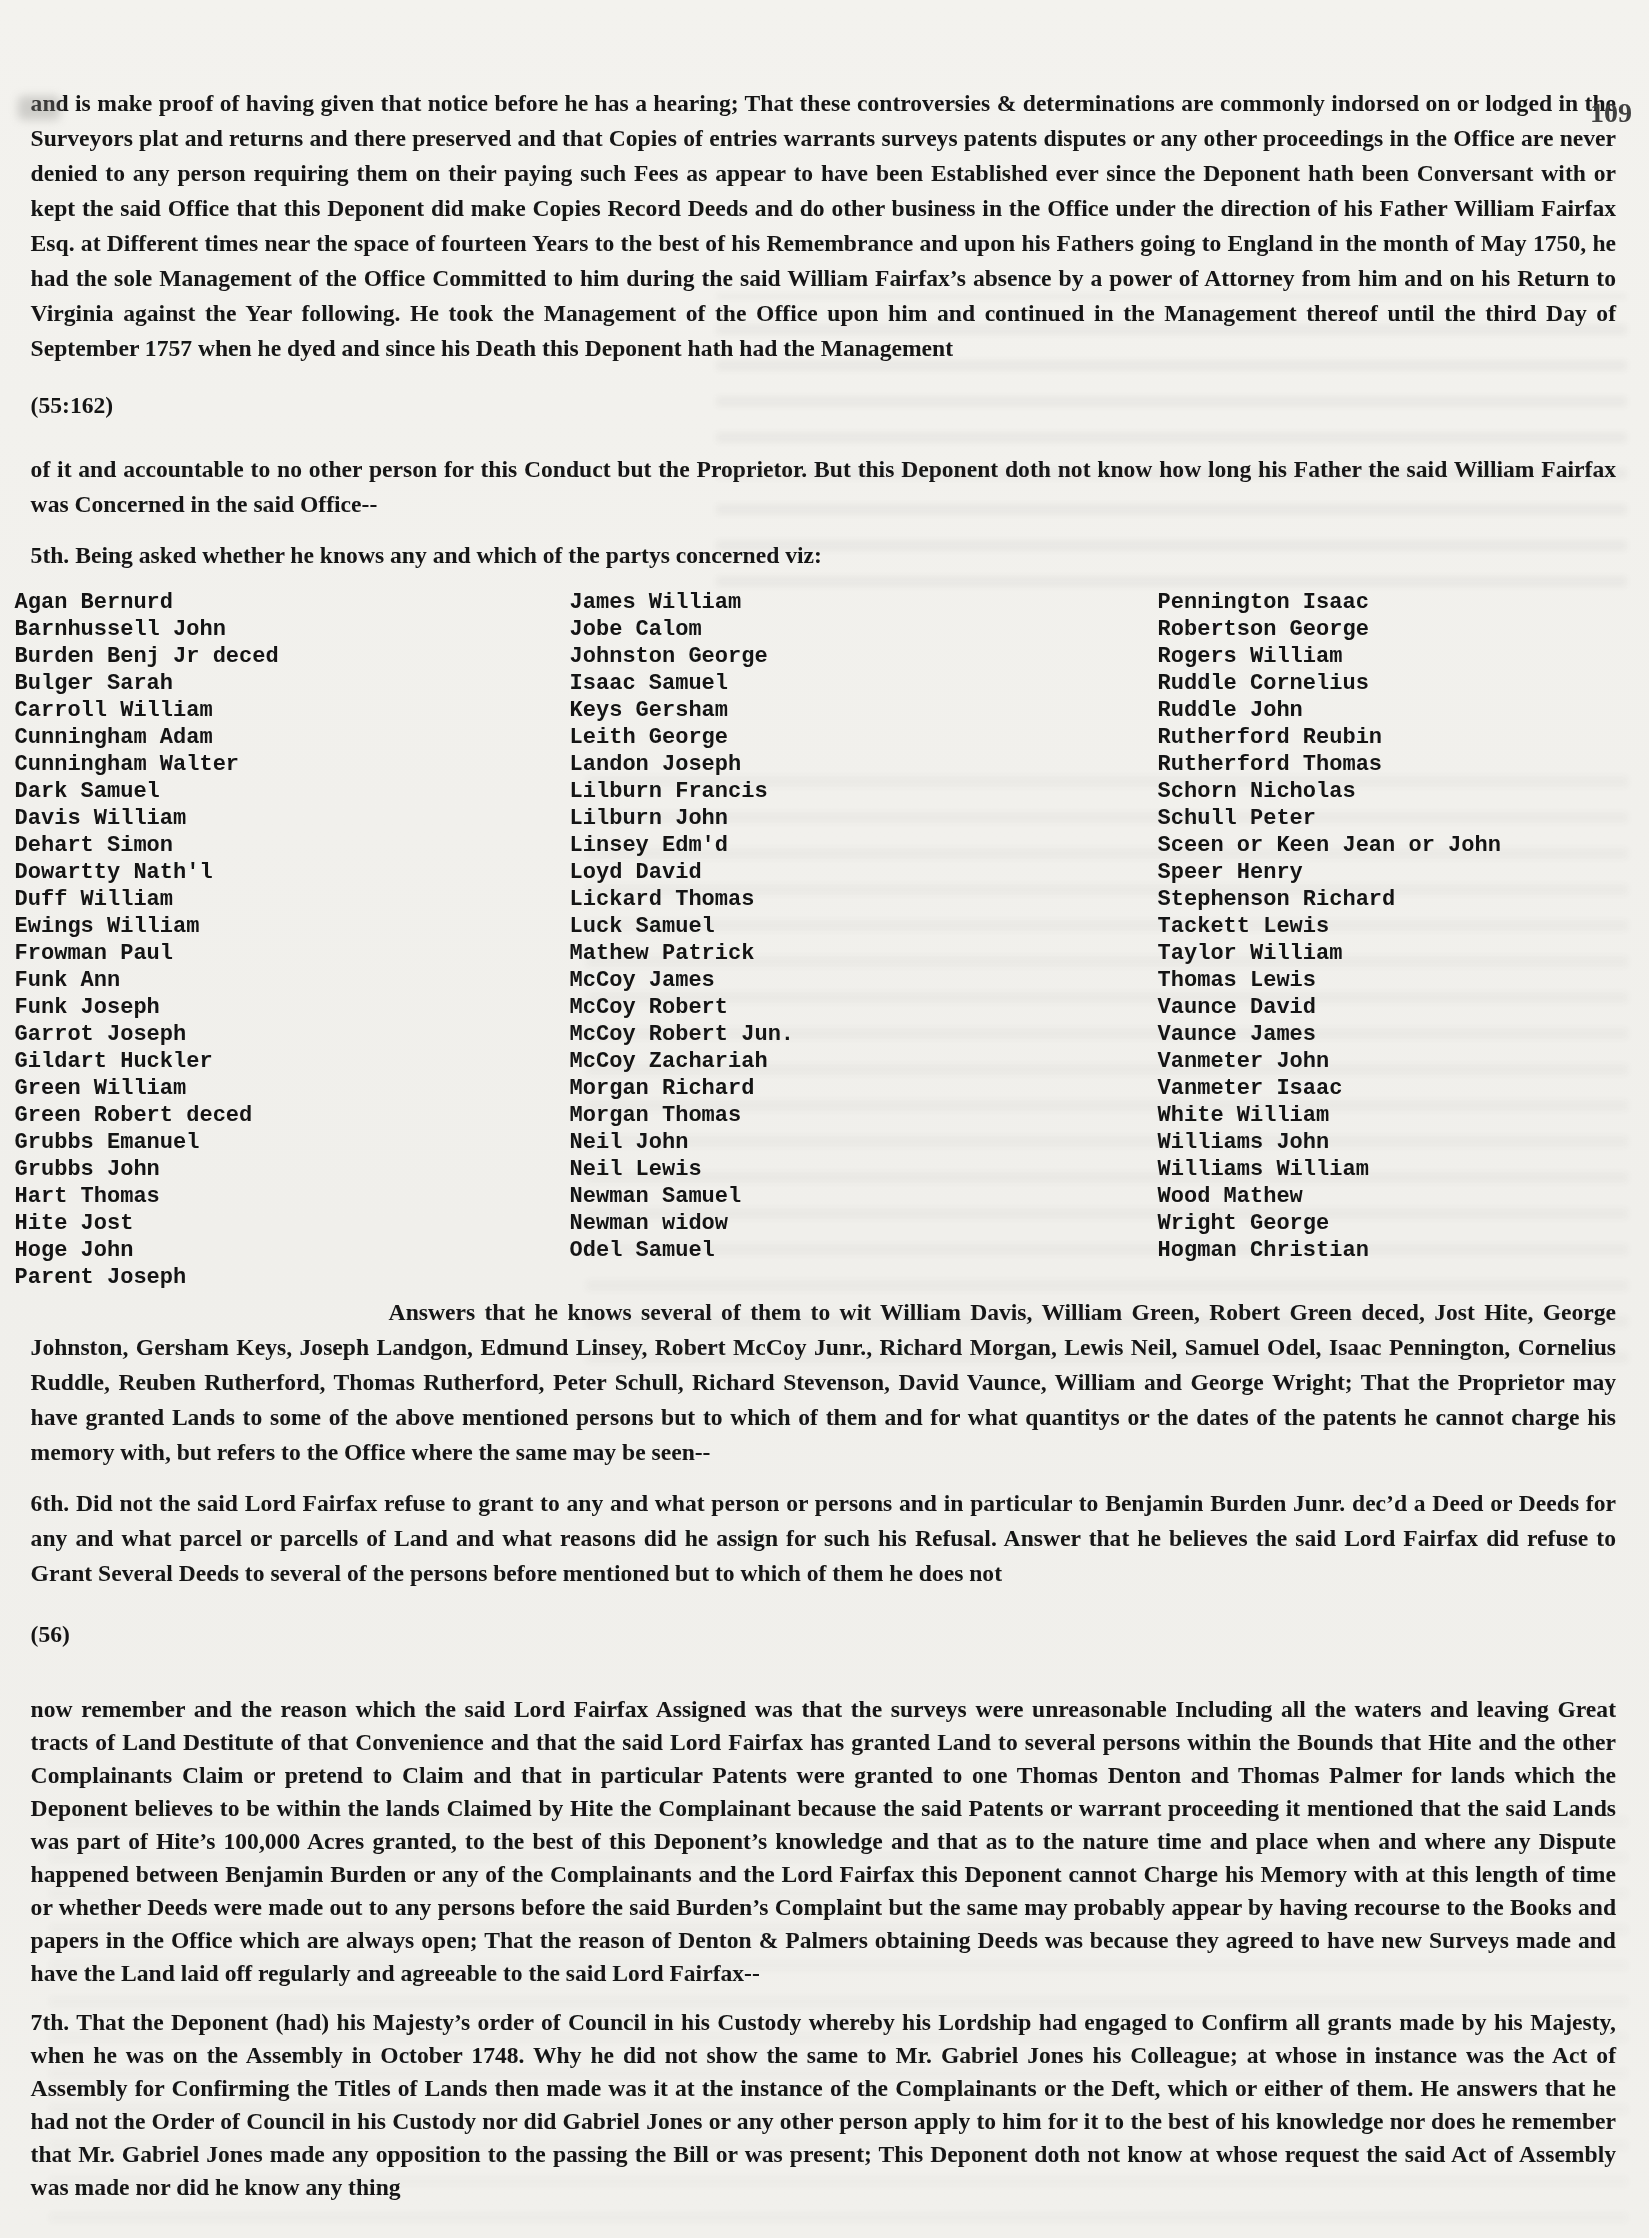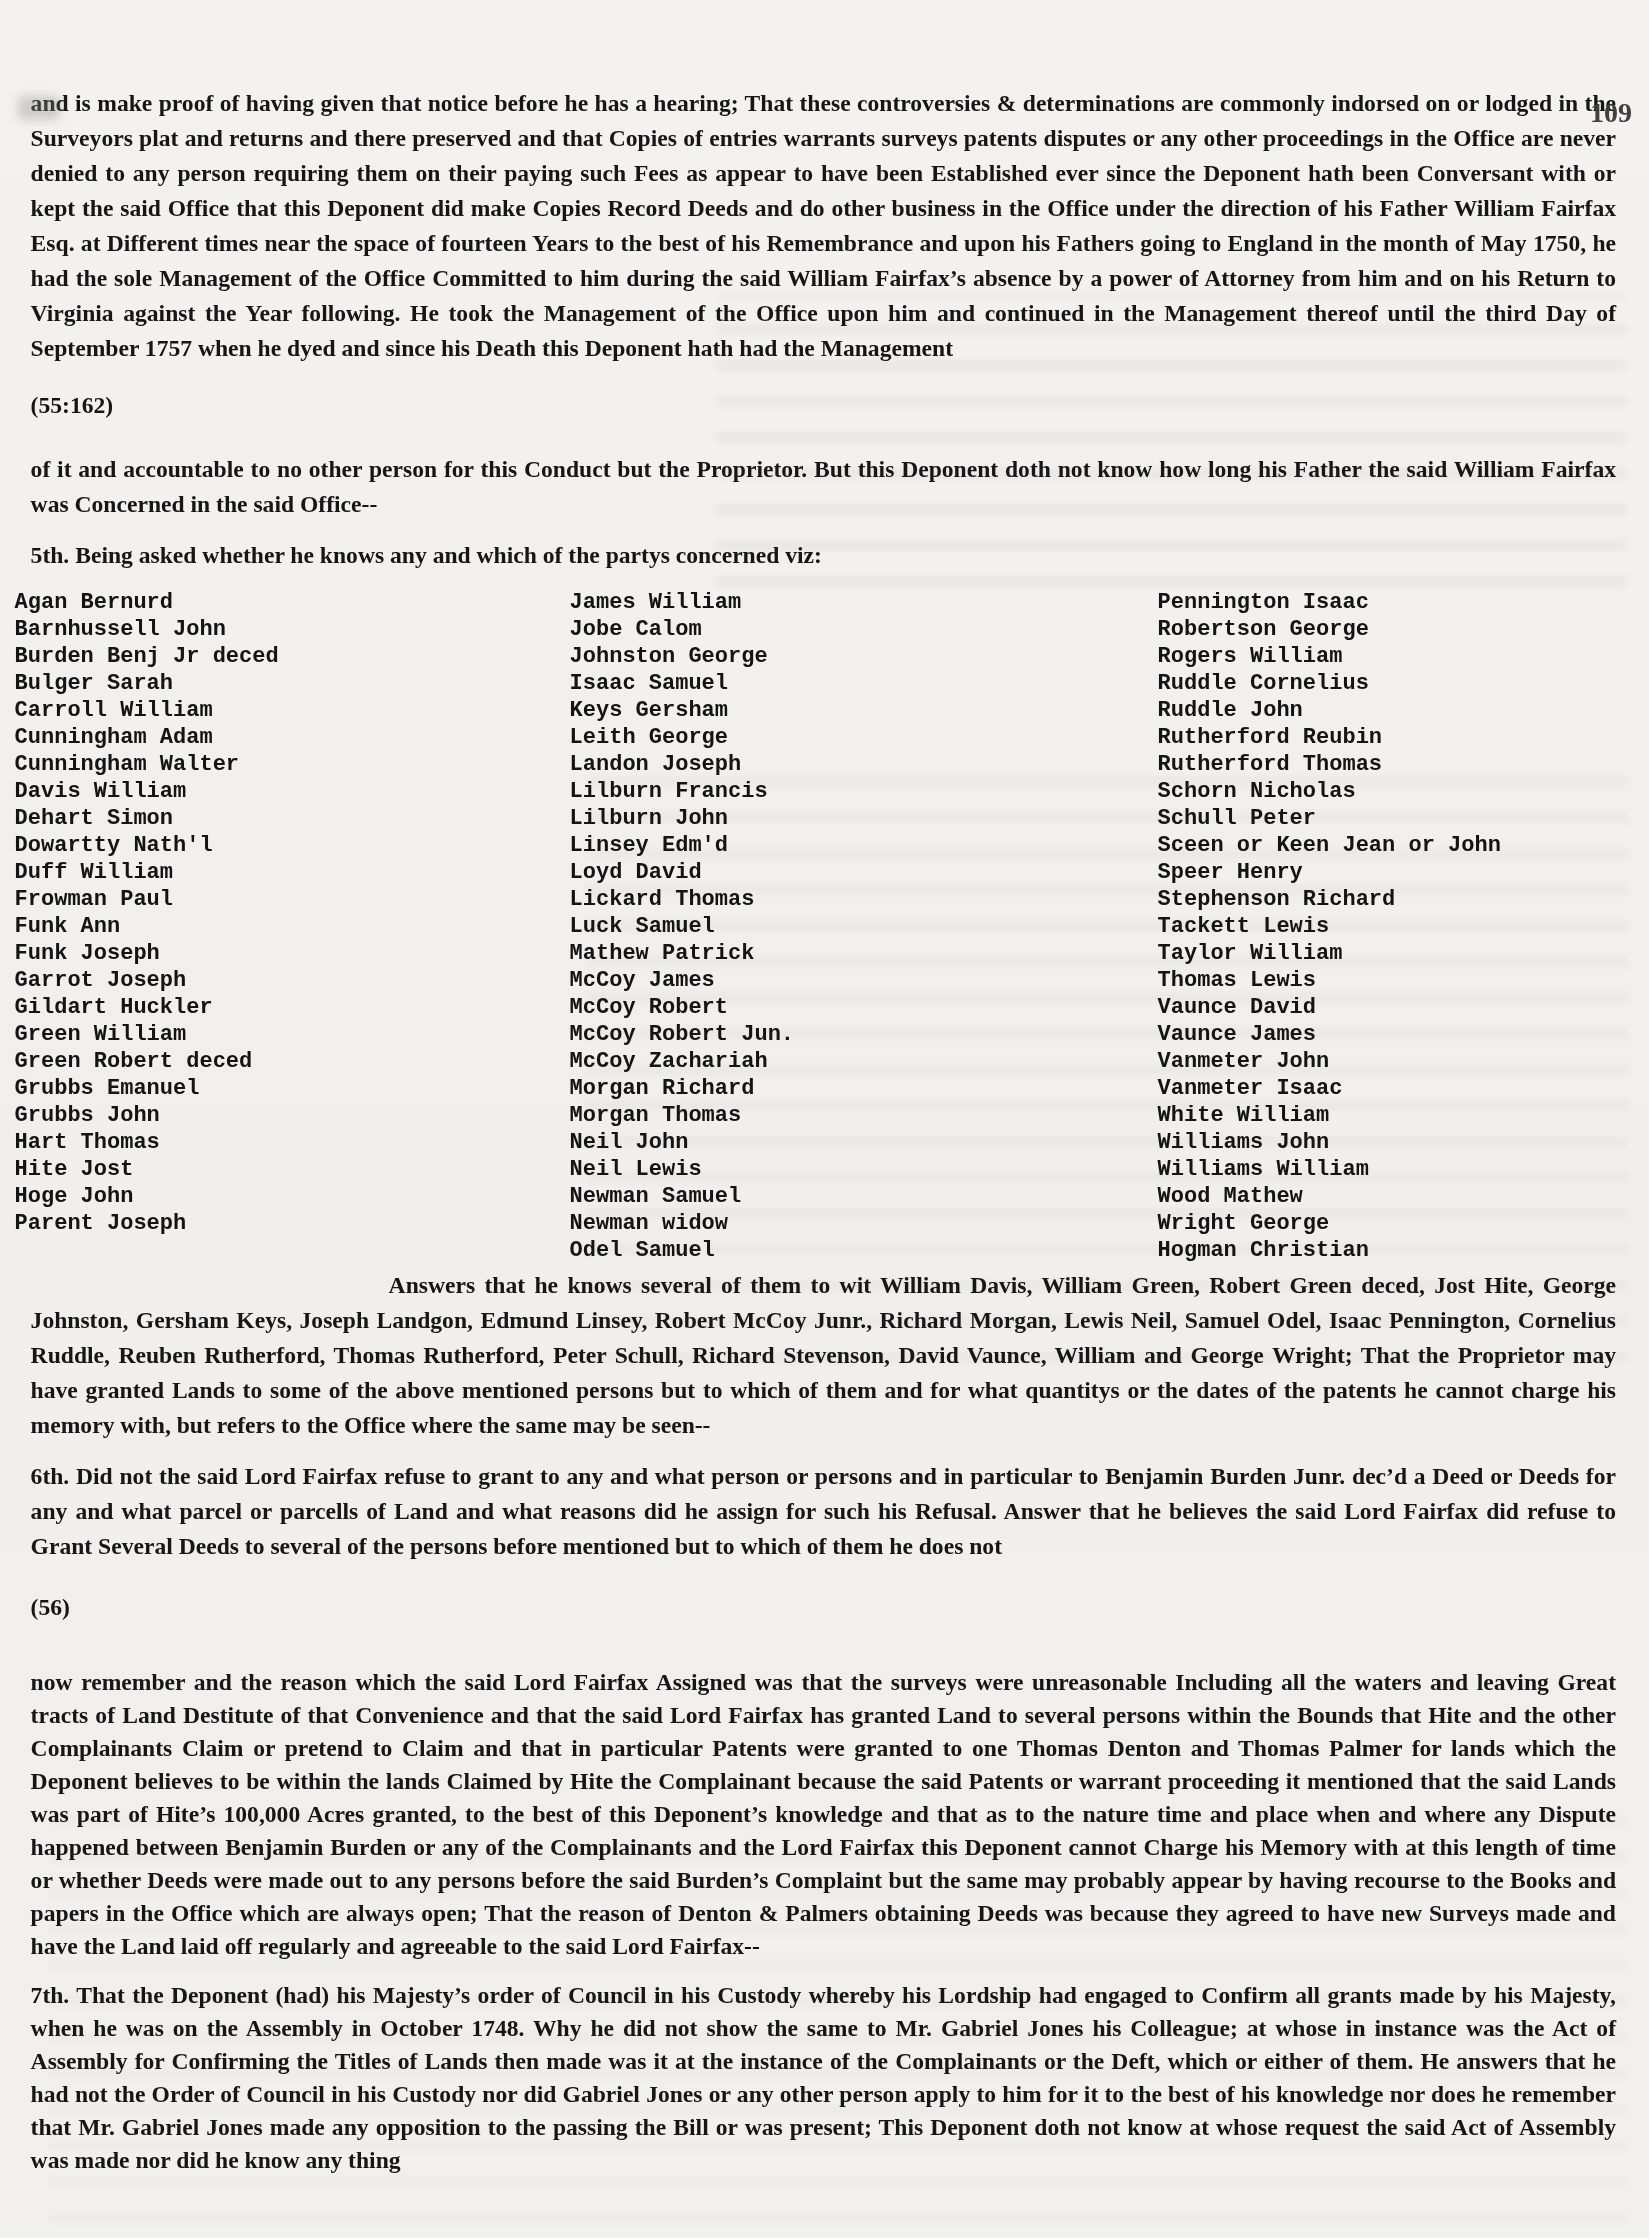--- a/index.html
+++ b/index.html
@@ -74,24 +74,26 @@
 
   <div class="names">
     <div class="col1">
         <div class="name-row">Agan Bernurd</div>
         <div class="name-row">Barnhussell John</div>
         <div class="name-row">Burden Benj Jr deced</div>
         <div class="name-row">Bulger Sarah</div>
         <div class="name-row">Carroll William</div>
         <div class="name-row">Cunningham Adam</div>
         <div class="name-row">Cunningham Walter</div>
+        <div class="name-row">Dark Samuel</div>
         <div class="name-row">Davis William</div>
         <div class="name-row">Dehart Simon</div>
         <div class="name-row">Dowartty Nath'l</div>
         <div class="name-row">Duff William</div>
+        <div class="name-row">Ewings William</div>
         <div class="name-row">Frowman Paul</div>
         <div class="name-row">Funk Ann</div>
         <div class="name-row">Funk Joseph</div>
         <div class="name-row">Garrot Joseph</div>
         <div class="name-row">Gildart Huckler</div>
         <div class="name-row">Green William</div>
         <div class="name-row">Green Robert deced</div>
         <div class="name-row">Grubbs Emanuel</div>
         <div class="name-row">Grubbs John</div>
         <div class="name-row">Hart Thomas</div>

